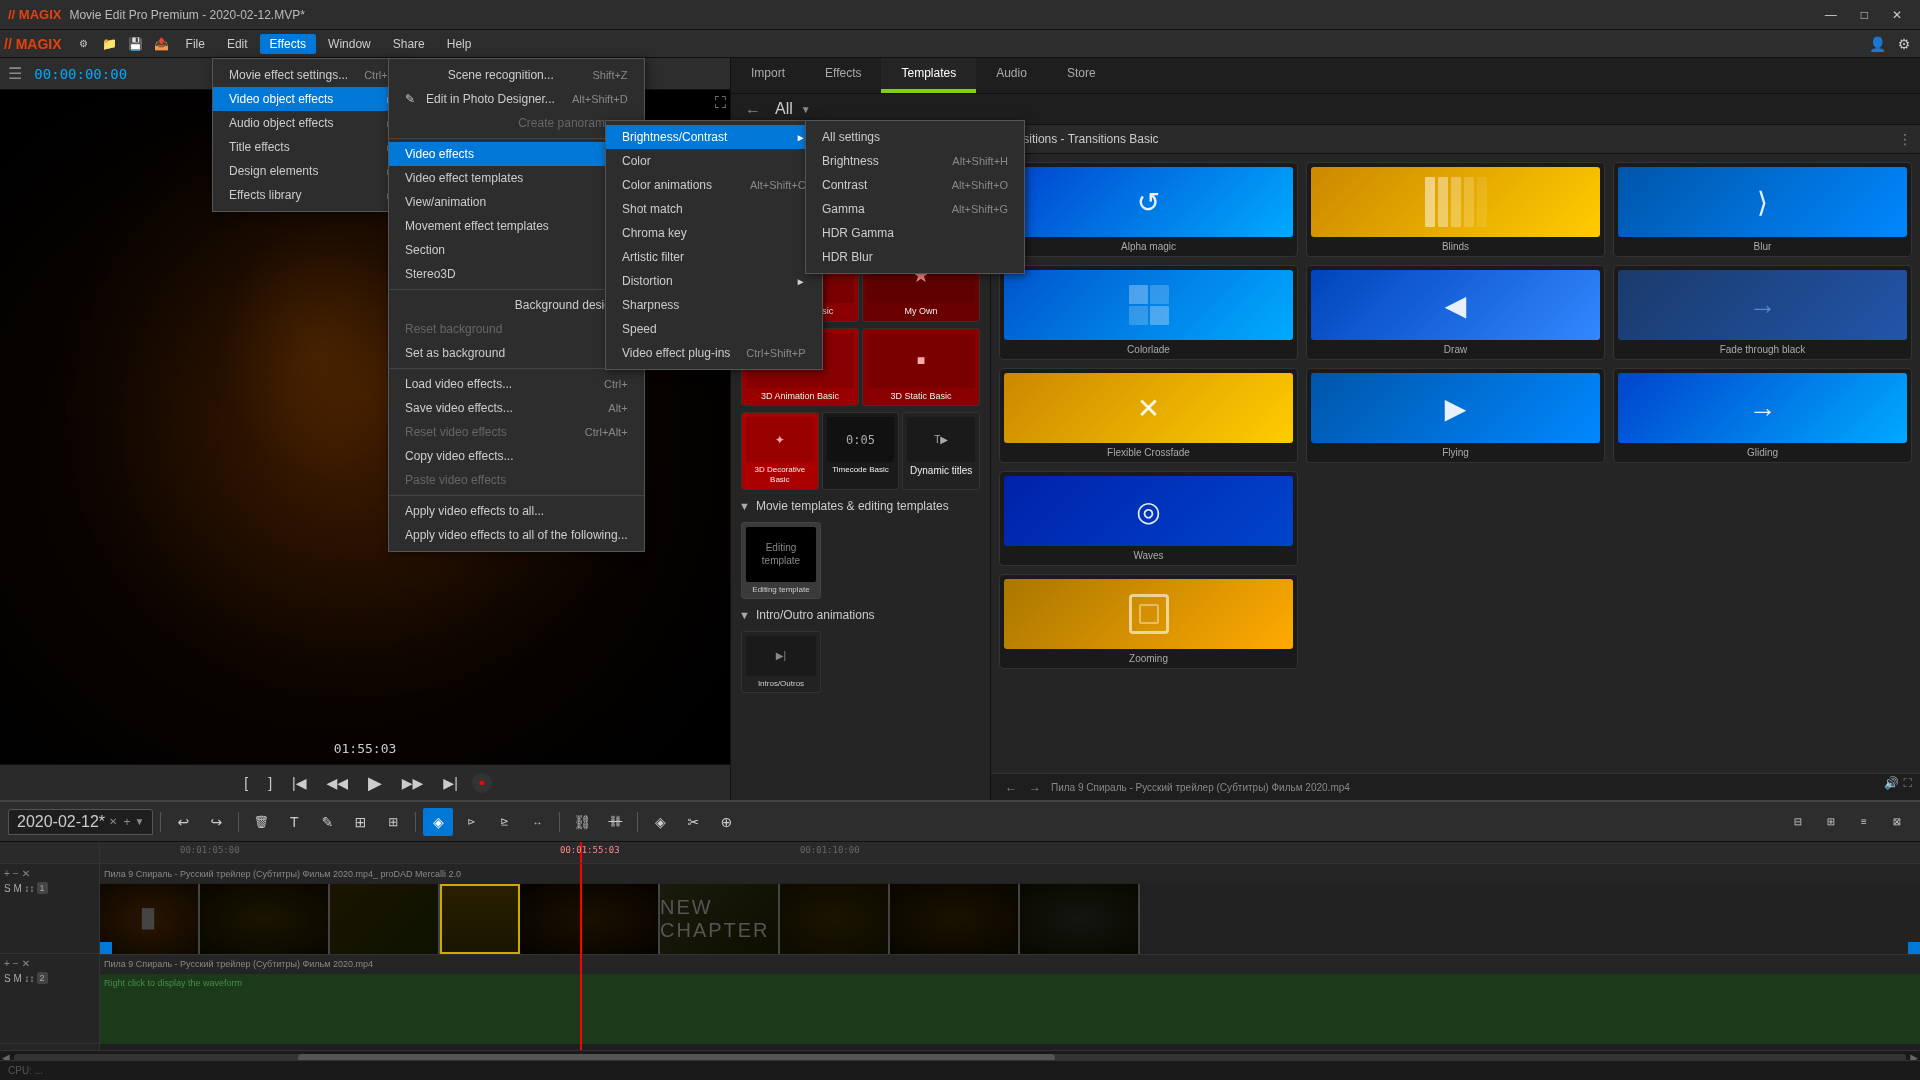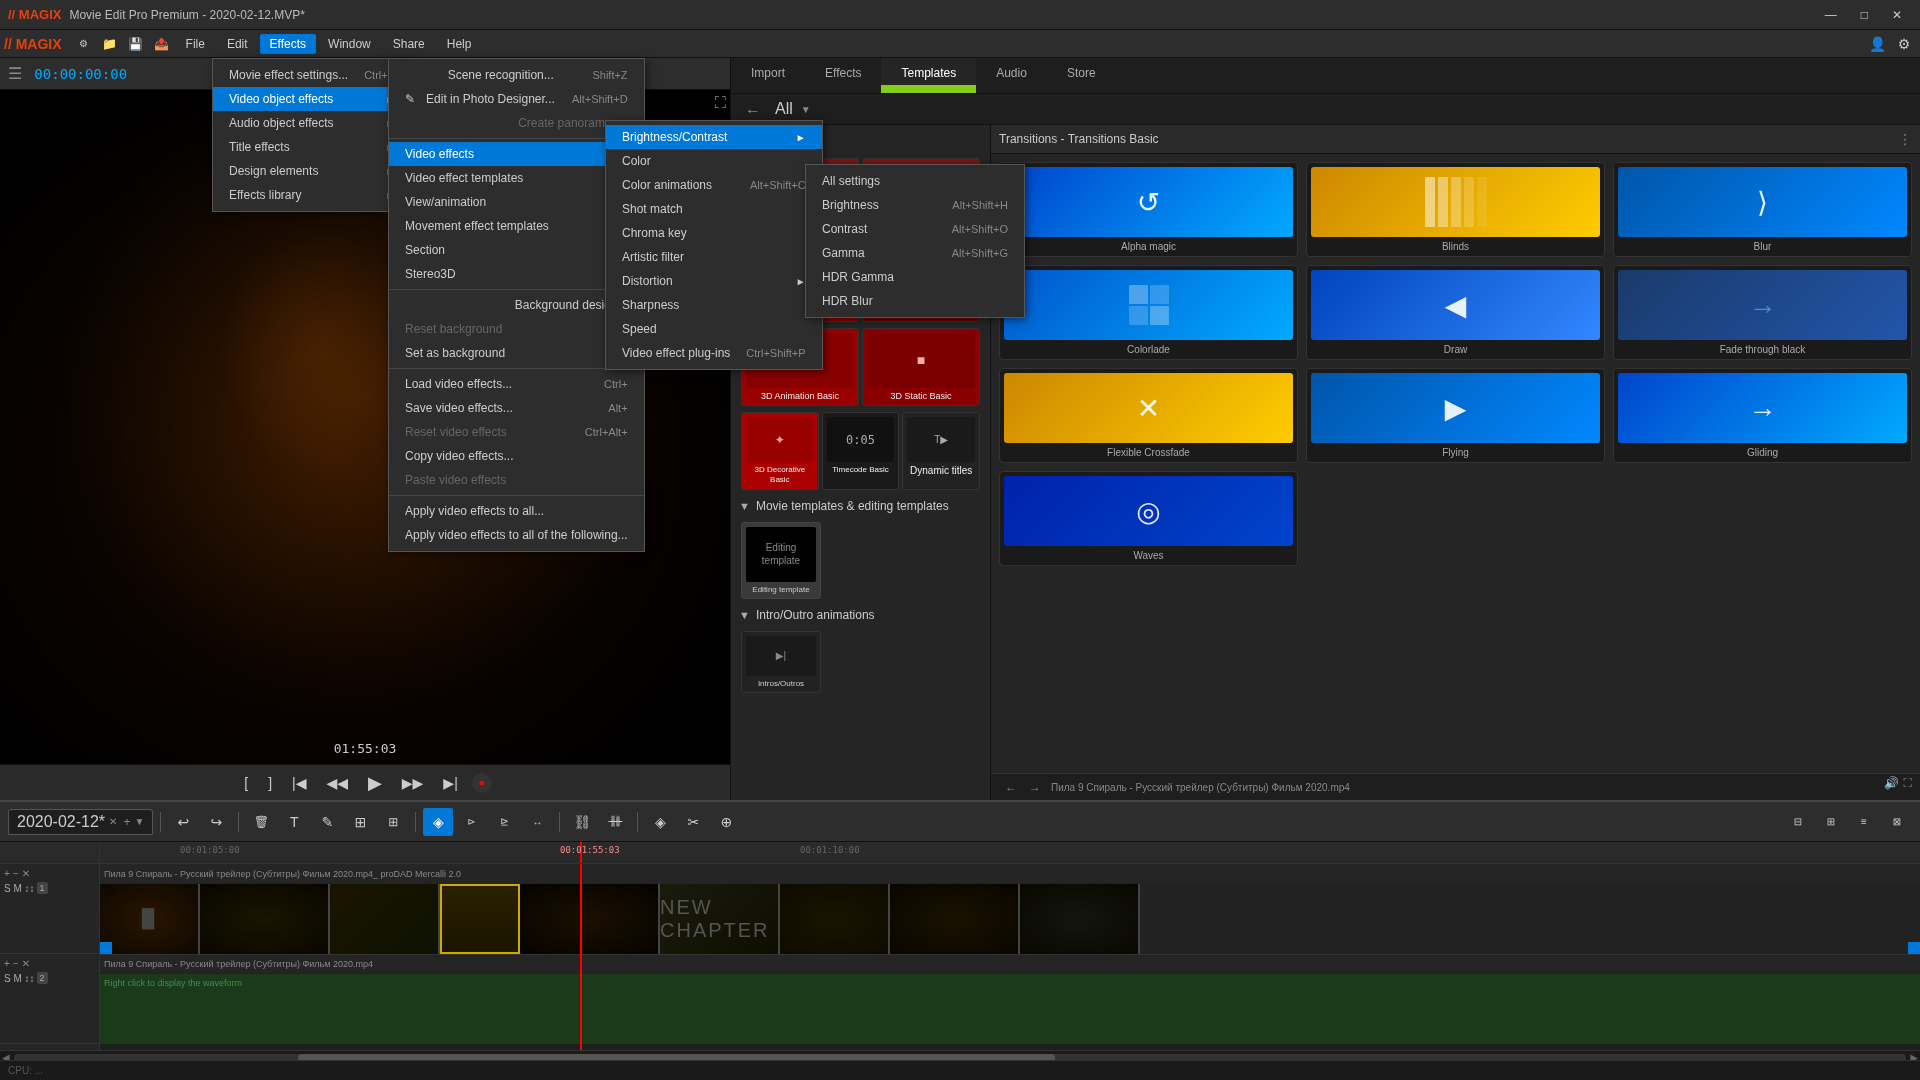--- a/index.html
+++ b/index.html
@@ -34,21 +34,21 @@
     #playback-controls { background: #2a2a2a; height: 36px; display: flex; align-items: center; justify-content: center; gap: 8px; border-top: 1px solid #111; }
     .pb-btn { color: #ccc; cursor: pointer; font-size: 14px; padding: 4px 6px; }
     .pb-rec { color: #f00; }
 
     
     #right-panel { flex: 1; display: flex; flex-direction: column; background: #252525; }
 
     
     #panel-tabs { display: flex; background: #1e1e1e; border-bottom: 1px solid #111; height: 36px; }
     .panel-tab { padding: 8px 20px; cursor: pointer; color: #aaa; border-bottom: 2px solid transparent; }
-    .panel-tab.active { color: #fff; border-bottom: 8px solid #84cc16; background: #252525; }
+    .panel-tab.active { color: #fff; border-bottom: 4px solid #84cc16; background: #252525; }
 
     
     #panel-content { display: flex; flex: 1; overflow: hidden; }
 
     
     #transitions-list { flex: 0 0 260px; background: #252525; overflow-y: auto; padding: 4px; border-right: 1px solid #111; }
     .trans-section-header { display: flex; align-items: center; justify-content: space-between; padding: 6px 4px; color: #ccc; cursor: pointer; font-size: 12px; }
 
     
     #filter-bar { display: flex; align-items: center; padding: 4px 8px; background: #1e1e1e; border-bottom: 1px solid #111; gap: 4px; }
@@ -75,21 +75,21 @@
     #timeline-scroll { height: 14px; background: #1a1a1a; display: flex; align-items: center; padding: 0 2px; border-top: 1px solid #333; }
     .scrollbar-track { flex: 1; height: 8px; background: #333; border-radius: 4px; position: relative; margin: 0 4px; }
     .scrollbar-thumb { position: absolute; height: 100%; background: #555; border-radius: 4px; }
     #timeline-bottom { display: flex; align-items: center; padding: 2px 8px; background: #1e1e1e; font-size: 10px; color: #555; gap: 8px; border-top: 1px solid #333; }
 
     
     .dropdown-overlay { position: absolute; z-index: 1000; }
     #effects-menu { top: 58px; left: 212px; background: #2d2d2d; border: 1px solid #555; min-width: 200px; box-shadow: 2px 2px 8px rgba(0,0,0,0.5); }
     #video-effects-submenu { top: 58px; left: 388px; background: #2d2d2d; border: 1px solid #555; min-width: 220px; box-shadow: 2px 2px 8px rgba(0,0,0,0.5); }
     #video-effects-inner { top: 120px; left: 605px; background: #2d2d2d; border: 1px solid #555; min-width: 200px; box-shadow: 2px 2px 8px rgba(0,0,0,0.5); }
-    #brightness-submenu { top: 120px; left: 805px; background: #2d2d2d; border: 1px solid #555; min-width: 220px; box-shadow: 2px 2px 8px rgba(0,0,0,0.5); margin-top: 44px; }
+    #brightness-submenu { top: 120px; left: 805px; background: #2d2d2d; border: 1px solid #555; min-width: 220px; box-shadow: 2px 2px 8px rgba(0,0,0,0.5); }
 
     .menu-popup { padding: 4px 0; }
     .menu-popup-item { padding: 5px 16px; cursor: pointer; color: #ccc; display: flex; align-items: center; justify-content: space-between; white-space: nowrap; font-size: 12px; }
     .menu-popup-item:hover, .menu-popup-item.highlighted { background: #0078d7; color: #fff; }
     .menu-popup-item.disabled { color: #666; cursor: default; }
     .menu-popup-separator { height: 1px; background: #444; margin: 3px 0; }
     .menu-popup-item .shortcut { color: #888; font-size: 11px; margin-left: 16px; }
     .menu-popup-item .arrow { font-size: 10px; margin-left: 8px; }
     .menu-popup-item .icon-bullet { width: 16px; margin-right: 4px; }
 
@@ -405,20 +405,28 @@
               </div>
 
 
               <div class="grid-item">
                 <div class="grid-thumb blue-wave">
                   <span class="thumb-icon">◎</span>
                 </div>
                 <div class="grid-label">Waves</div>
               </div>
 
+              <div class="grid-item" style="grid-column:1;">
+                <div class="grid-thumb yellow-zoom">
+                  <div style="width:40px;height:40px;border:3px solid rgba(255,255,255,0.6);border-radius:4px;display:flex;align-items:center;justify-content:center;">
+                    <div style="width:20px;height:20px;border:2px solid rgba(255,255,255,0.4);border-radius:2px;"></div>
+                  </div>
+                </div>
+                <div class="grid-label">Zooming</div>
+              </div>
 
             </div>
           </div>
 
           <div id="panel-nav" style="border-top:1px solid #333;">
             <span class="nav-arrow" style="font-size:12px;">←</span>
             <span class="nav-arrow" style="font-size:12px;">→</span>
             <span style="font-size:10px;color:#888;margin-left:4px;">Пила 9 Спираль - Русский трейлер (Субтитры)  Фильм 2020.mp4</span>
           </div>
         </div>

